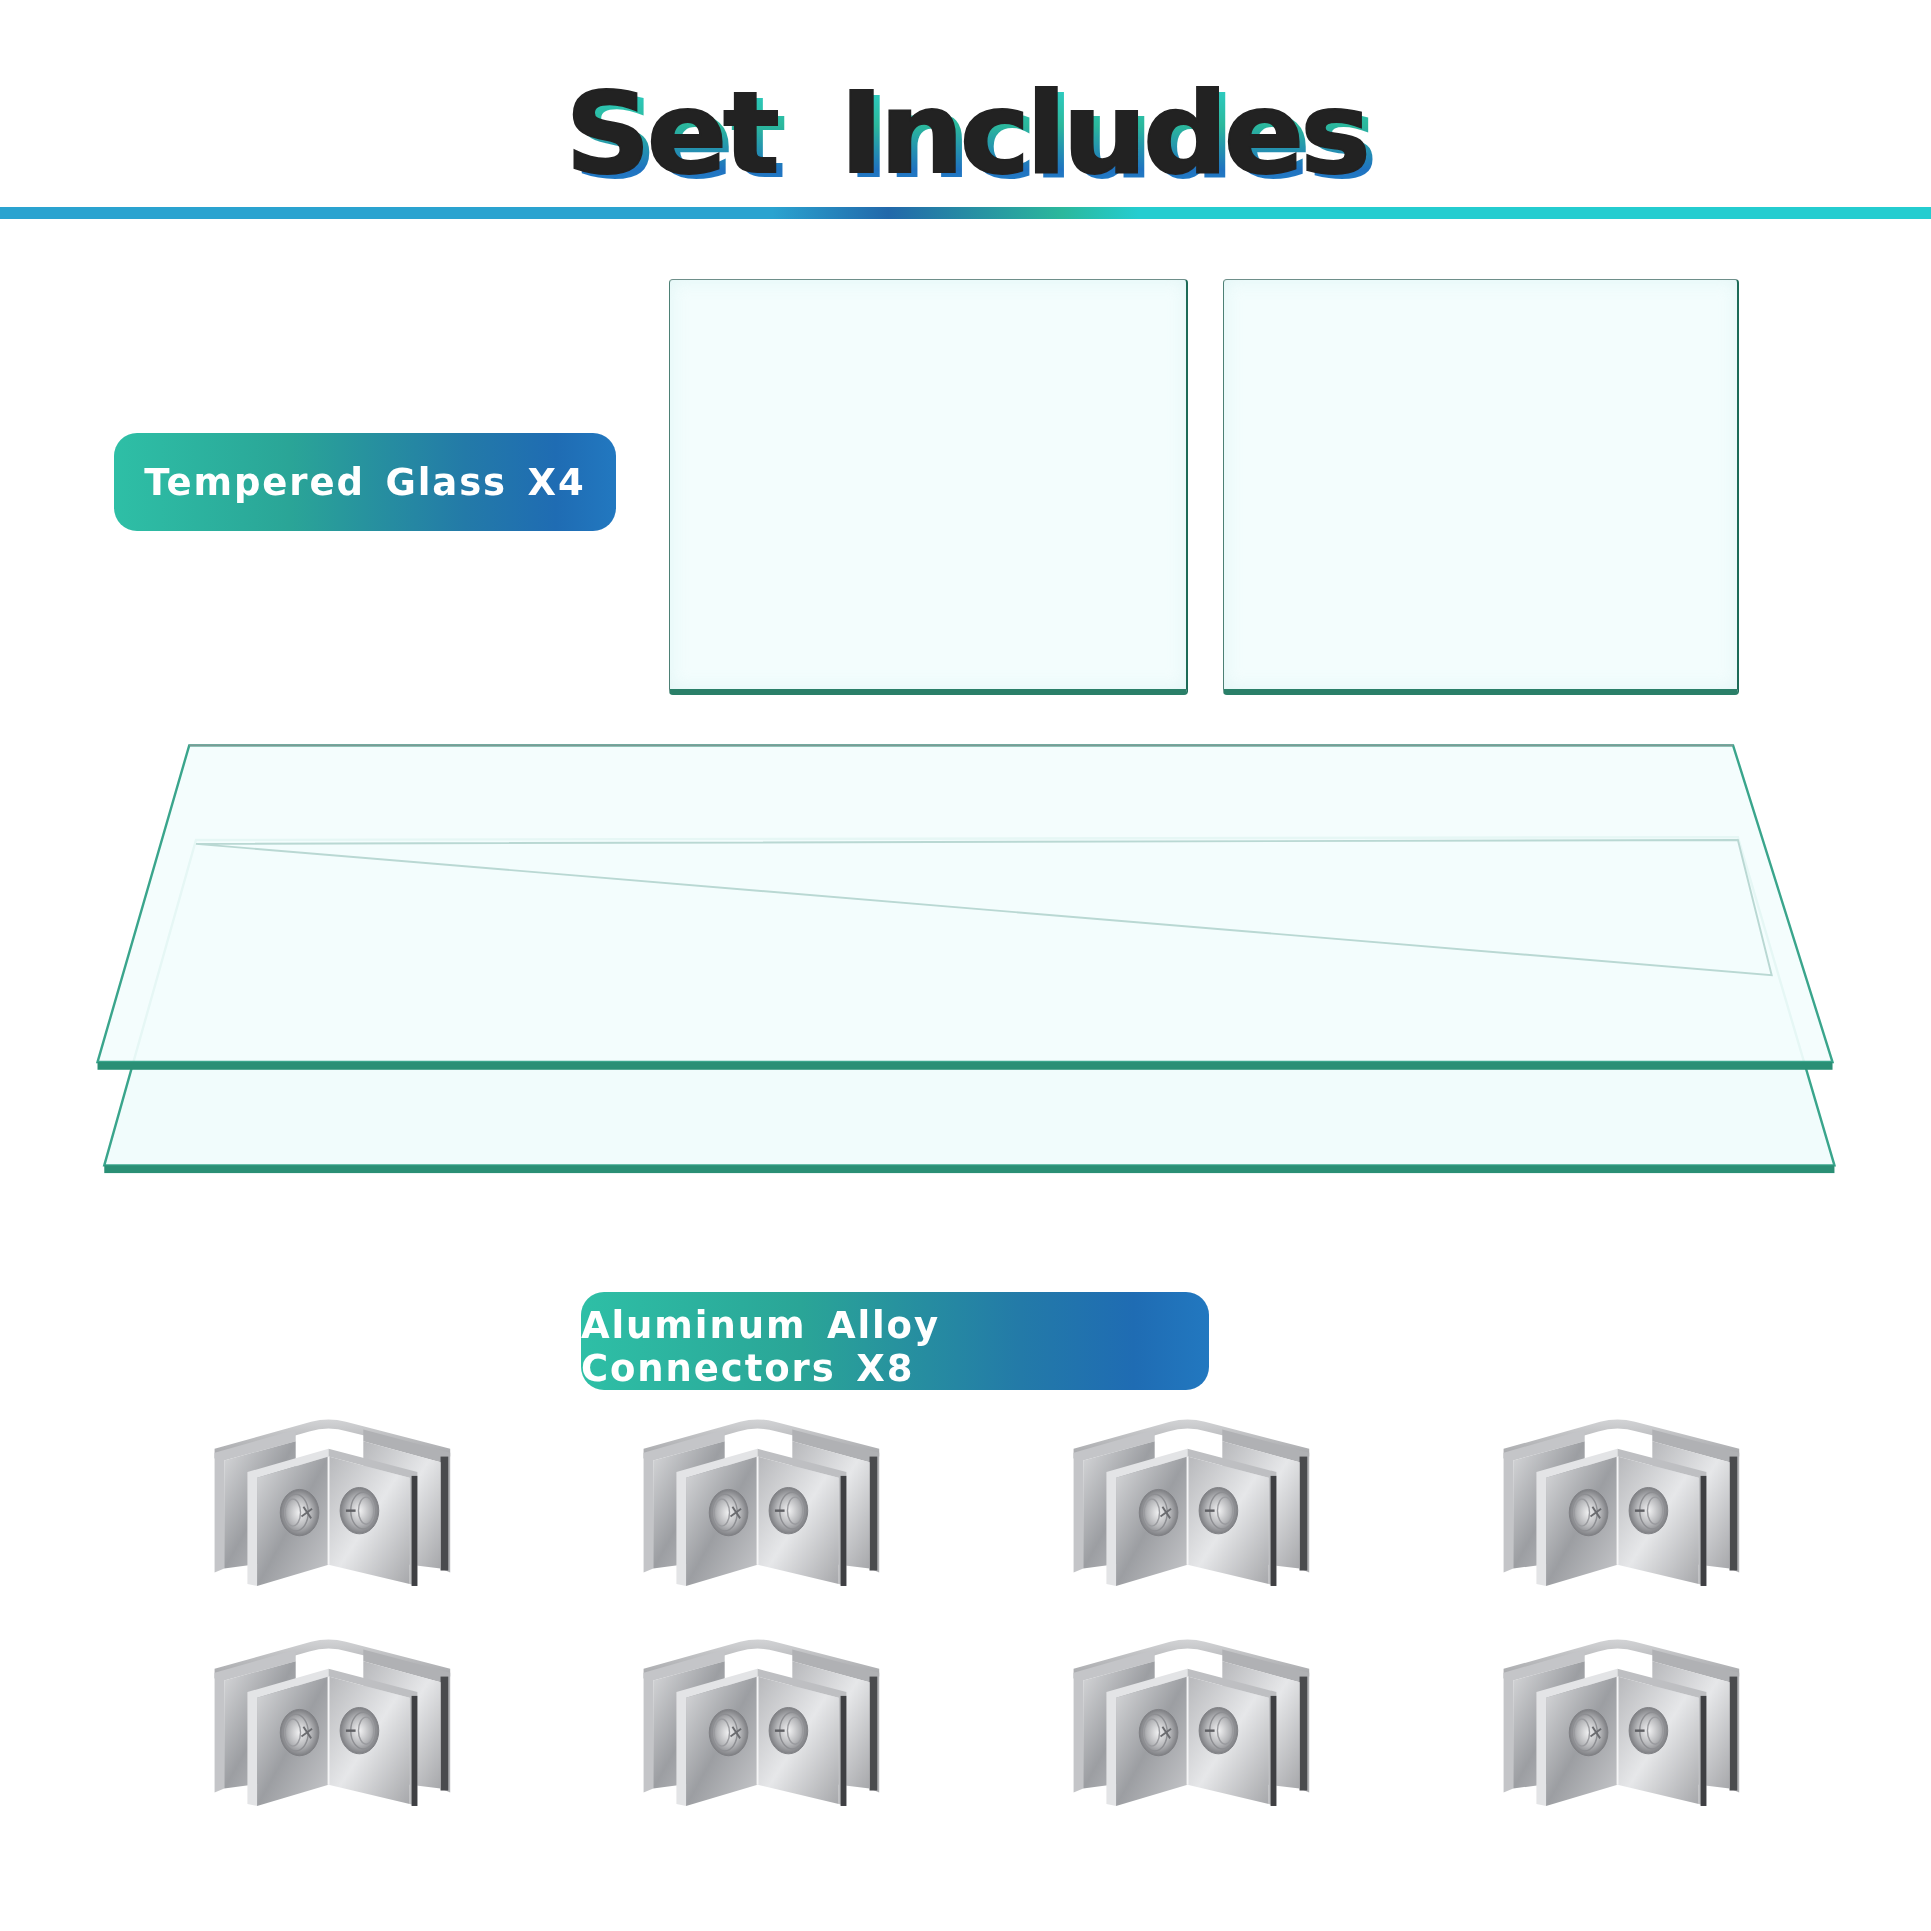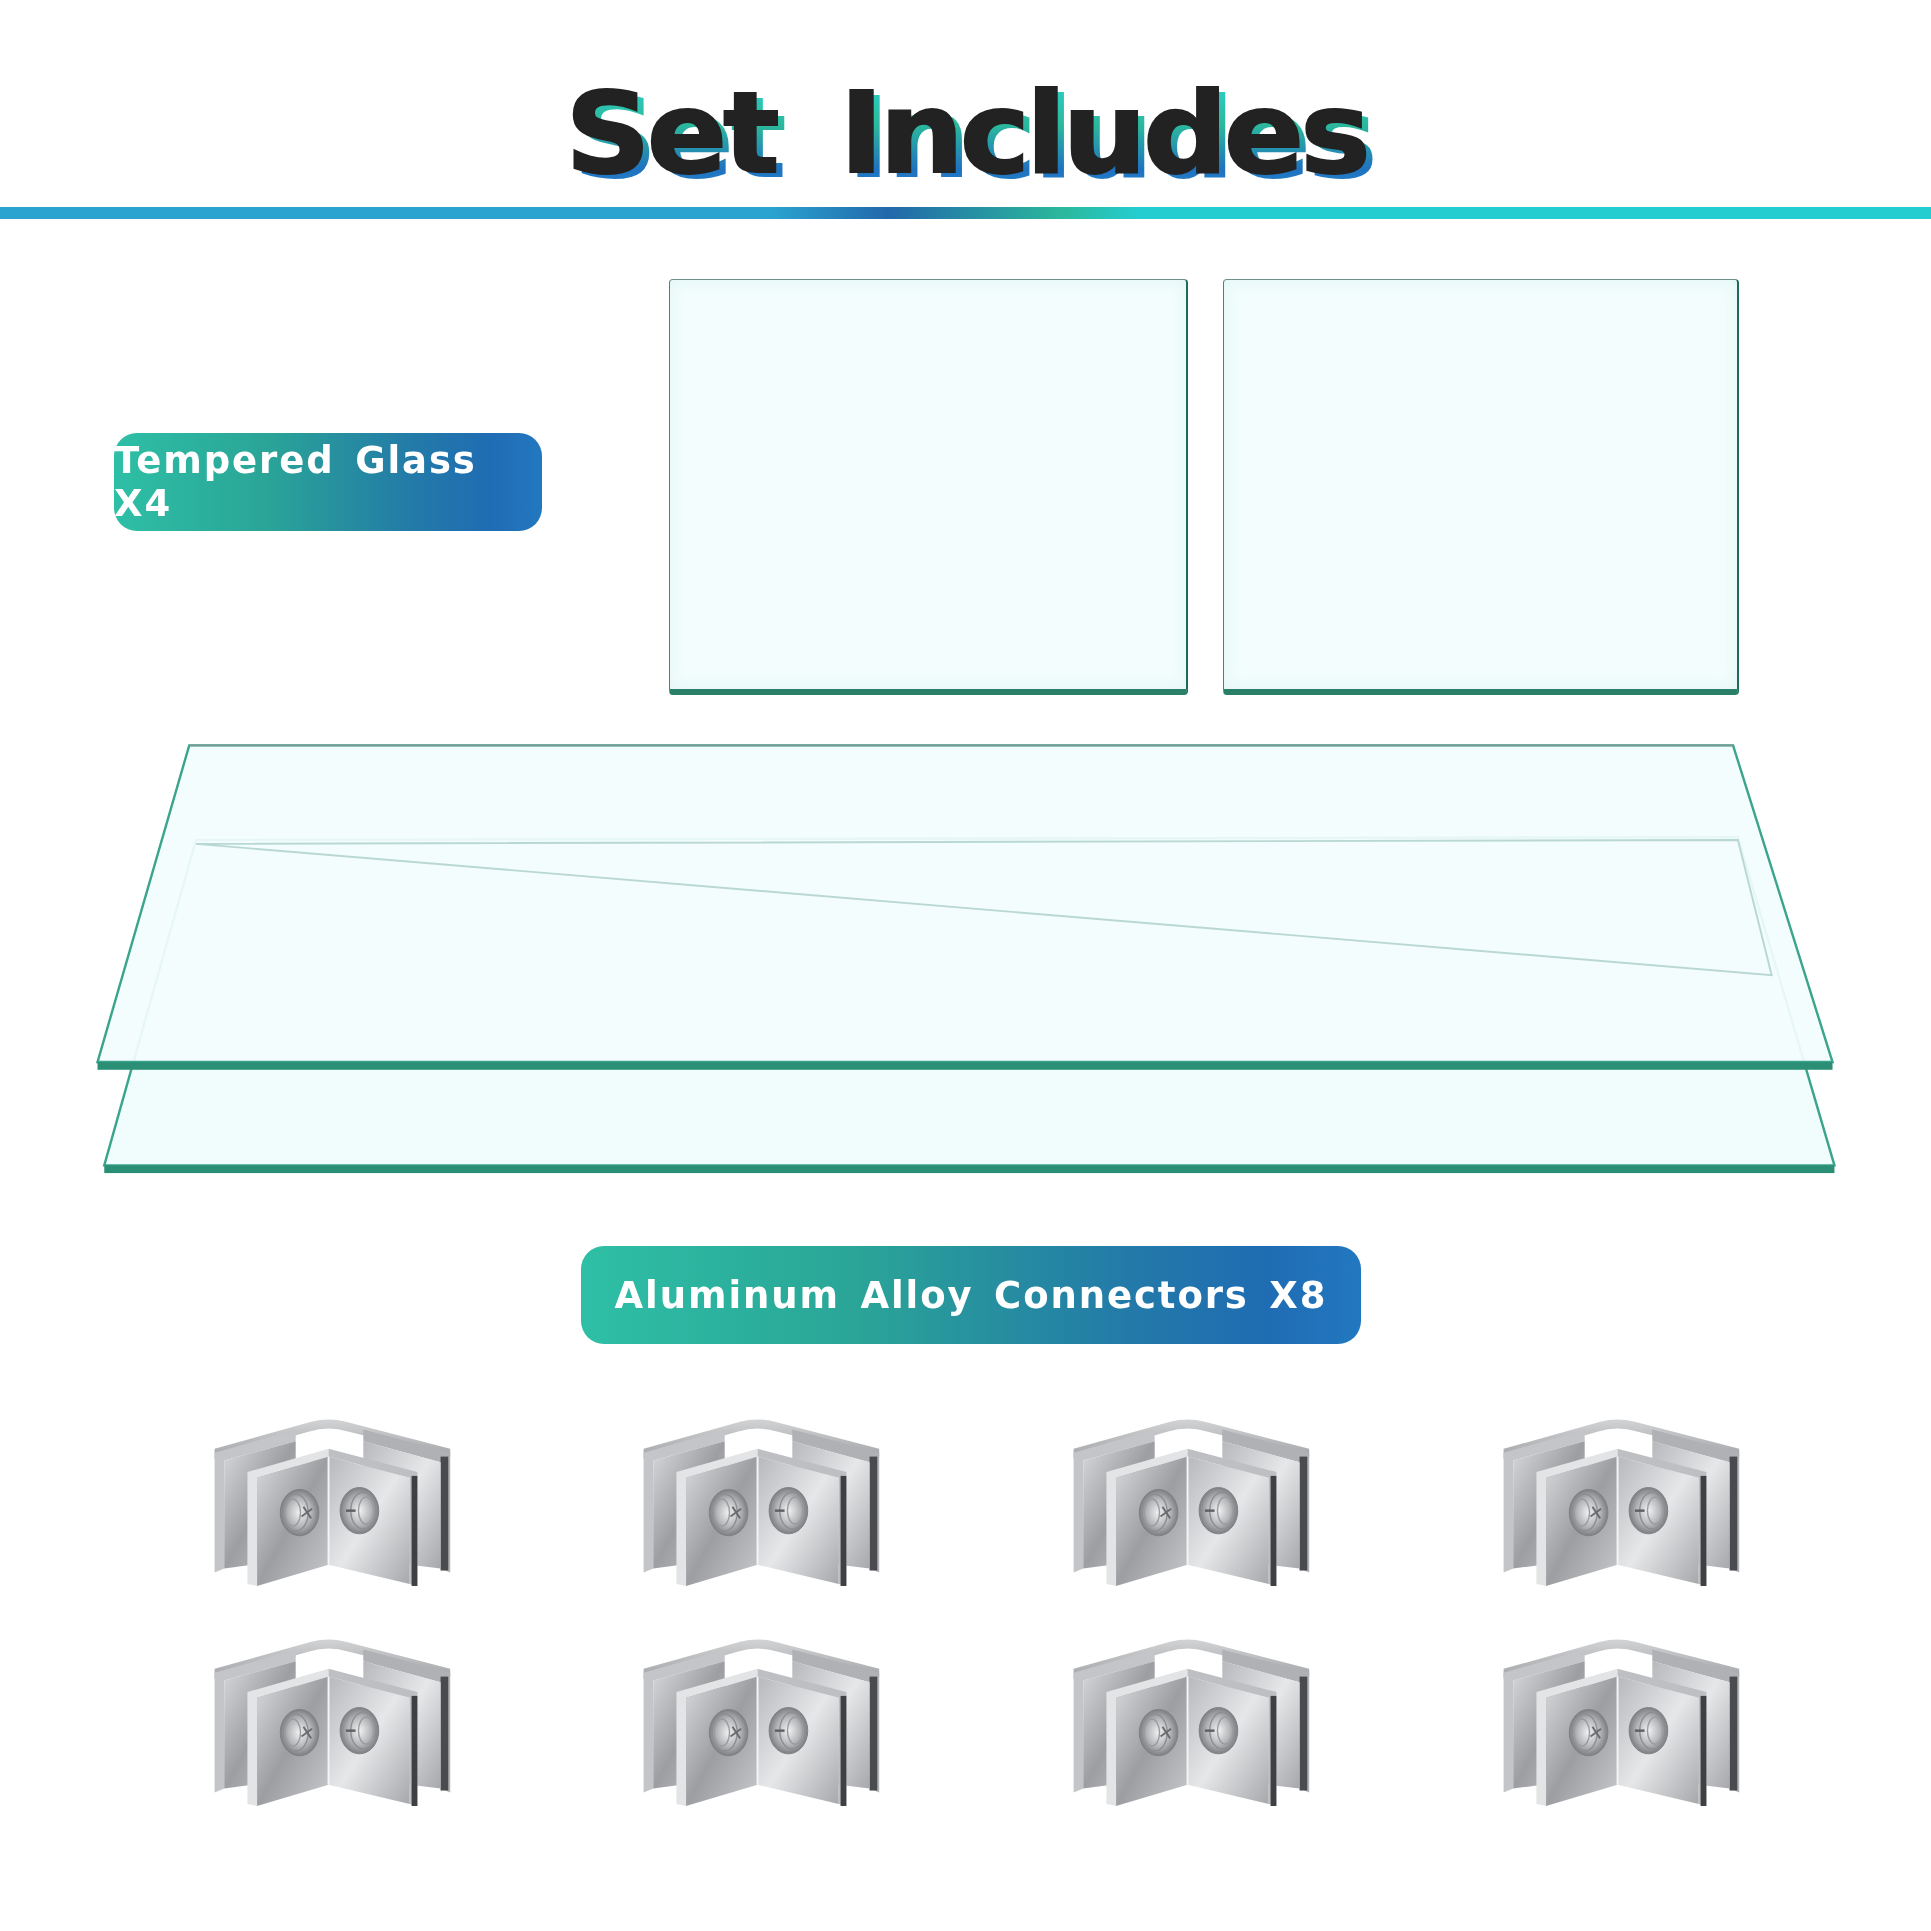--- a/index.html
+++ b/index.html
@@ -17,22 +17,22 @@
   .title .face { position: relative; z-index: 1; white-space: nowrap; -webkit-text-stroke: 1.9px #222; }
 
   
   .divider { position: absolute; left: 0; top: 207px; width: 1931px; height: 11.6px;
              background: linear-gradient(90deg, #2aa3d0 0%, #2aa3d0 40%, #2268aa 46%, #2bb89c 55%, #24cdd0 59%, #24cdd0 100%); }
 
   
   .badge { position: absolute; border-radius: 23px; color: #ffffff; display: flex; align-items: center; justify-content: center;
            background: linear-gradient(90deg, #2ebfa6 0%, #2aa597 35%, #237aa8 70%, #1f6cb3 88%, #2278c0 100%);
            font-family: "DejaVu Sans", "Liberation Sans", sans-serif; font-weight: 900; letter-spacing: 1.9px; word-spacing: 5.8px; }
-  .badge-glass { left: 114px; top: 433px; width: 428px; height: 98px; font-size: 37px; }
-  .badge-conn  { left: 581px; top: 1246px; width: 780px; height: 98px; font-size: 37px; }
+  .badge-glass { left: 114px; top: 433px; width: 502px; height: 98px; font-size: 37px; }
+  .badge-conn  { left: 581px; top: 1292px; width: 628px; height: 98px; font-size: 37px; align-items: flex-end; }
 
   
   .panel { position: absolute; background: #f3fdfd; border-radius: 3.9px;
            border-top: 1.9px solid #6e8f8a; border-left: 1.9px solid #4d8075; border-right: 2.9px solid #1d6b58;
            border-bottom: 6.8px solid #2a7f68; box-shadow: inset 0 0 17.4px rgba(200,235,235,0.4); }
   .panel-1 { left: 669px; top: 279px; width: 516px; height: 409px; }
   .panel-2 { left: 1223px; top: 279px; width: 513px; height: 409px; }
 
   .shelves { position: absolute; left: 0; top: 0; width: 1931px; height: 1931px; pointer-events: none; }
 

